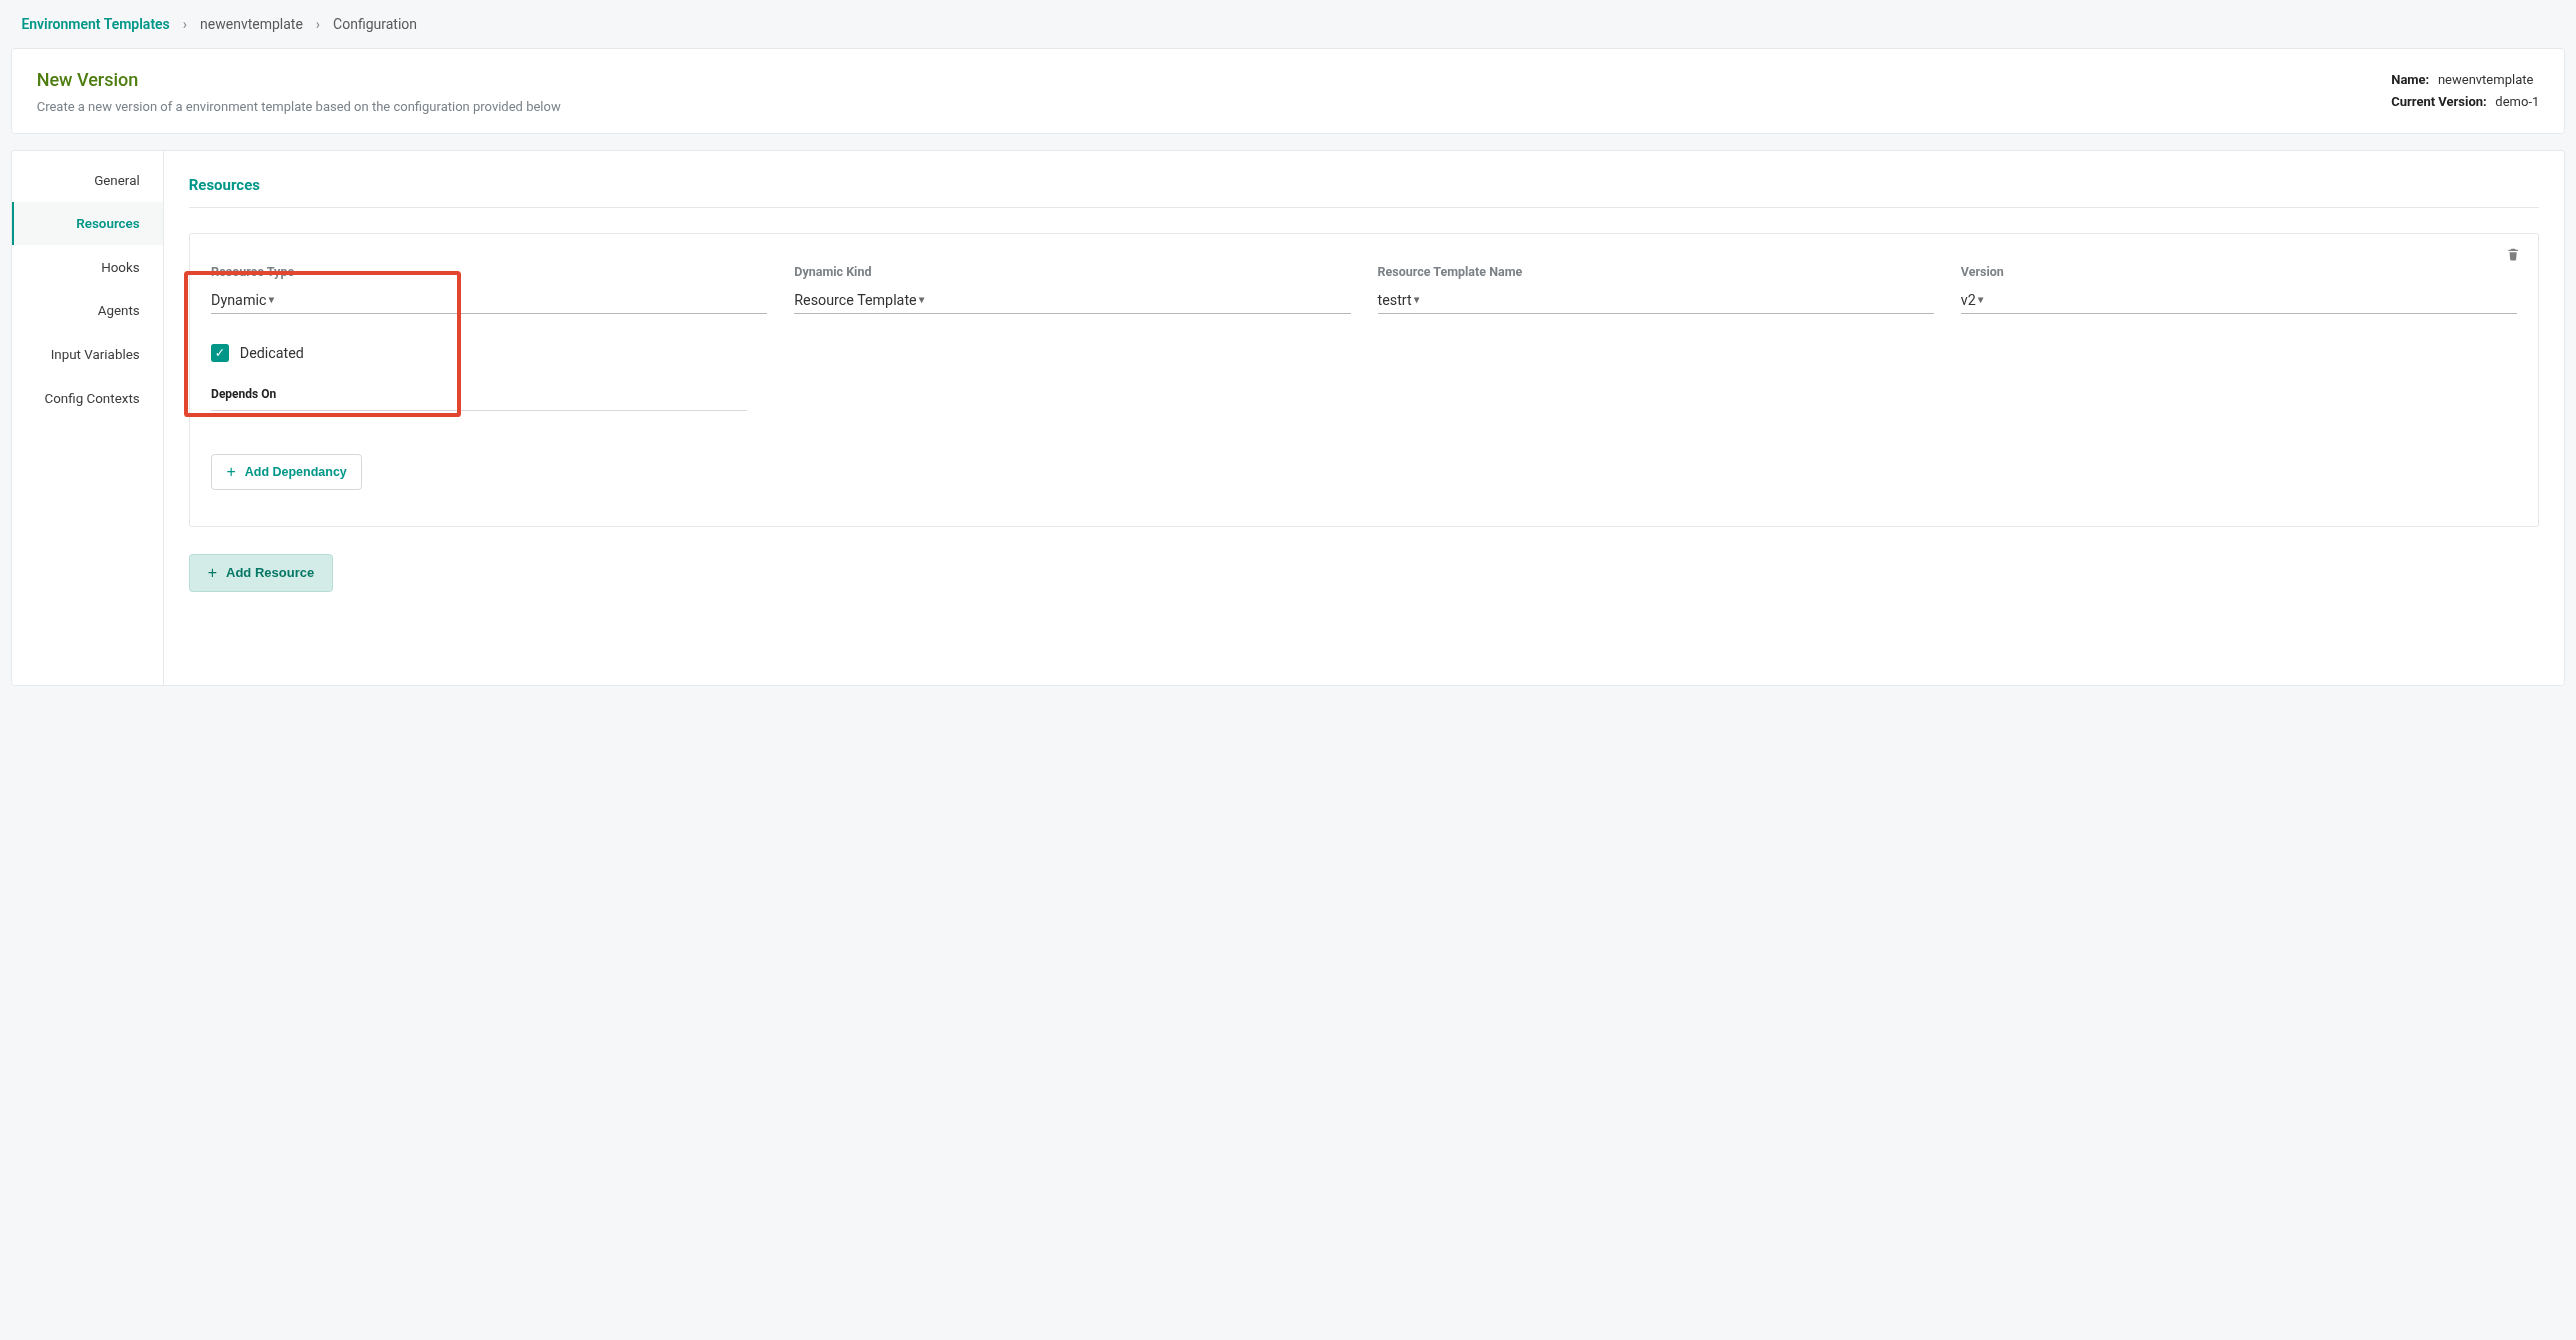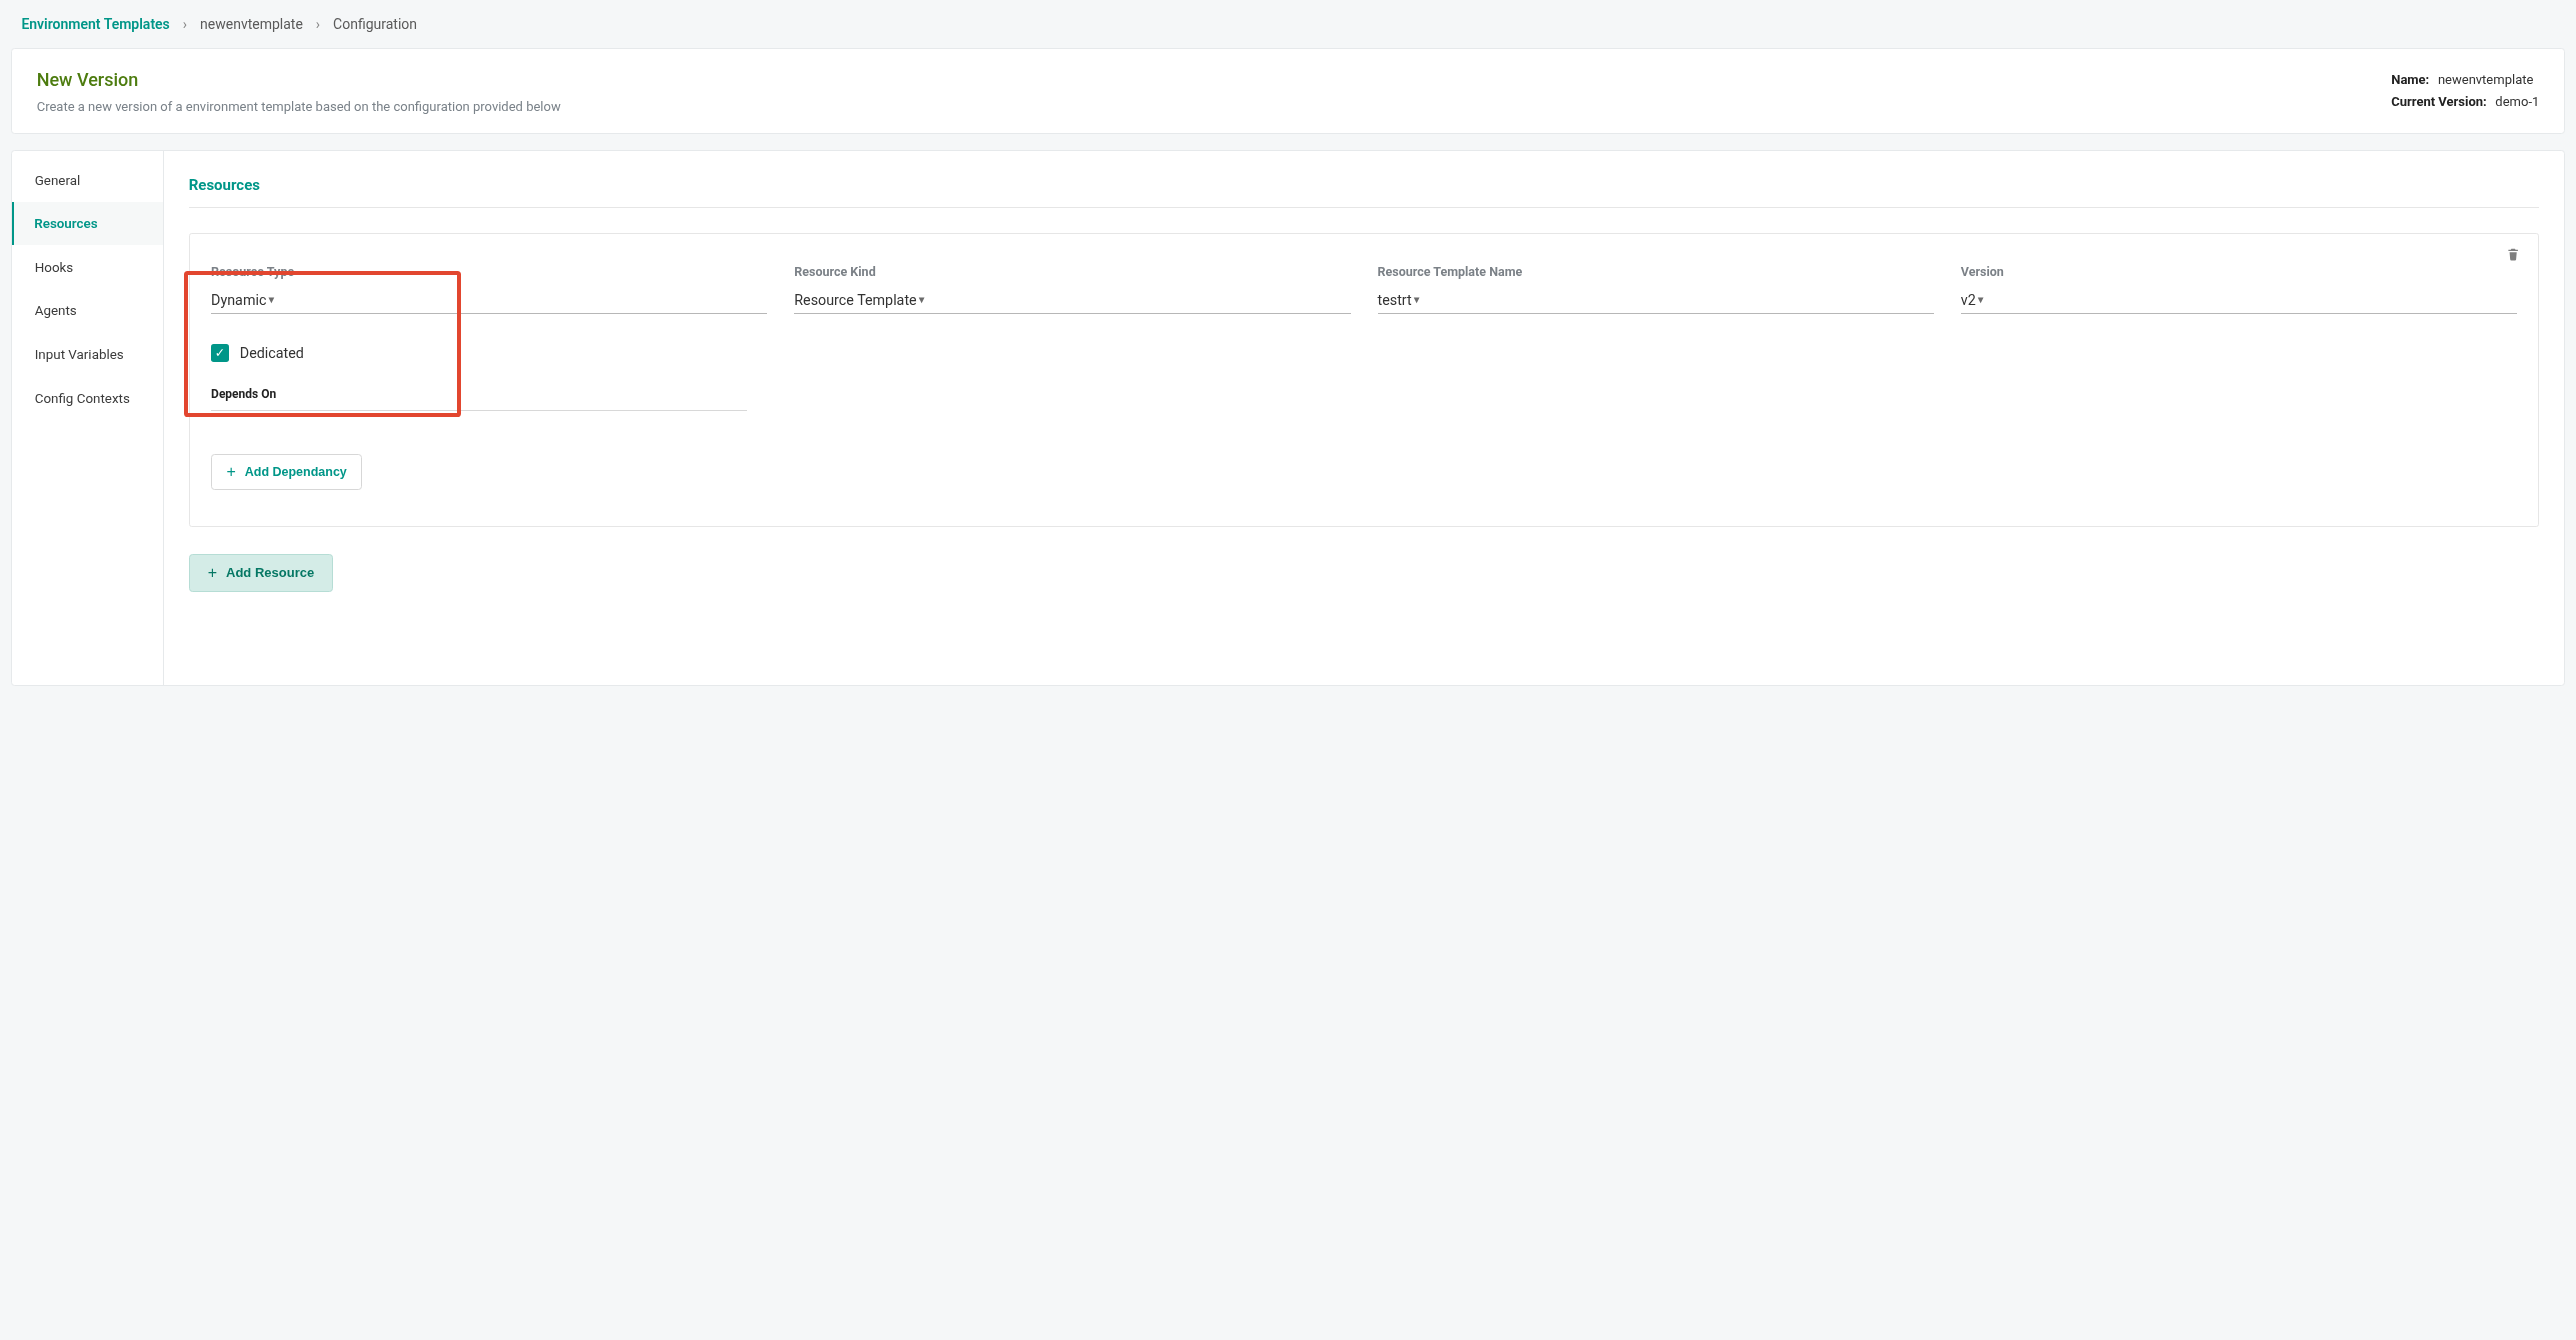--- a/index.html
+++ b/index.html
@@ -40,20 +40,21 @@
     display: flex;
     background: #fff;
     border: 0.9px solid #e6e9eb;
     border-radius: 3.6px;
     min-height: 536px;
   }
   .sidenav {
     width: 152px;
     border-right: 0.9px solid #e6e9eb;
     padding: 7.1px 0;
+    text-align: right;
   }
   .sidenav-item {
     padding: 14.3px 23px;
     font-size: 13.4px;
     color: #3b3b3b;
     cursor: pointer;
   }
   .sidenav-item.active {
     color: #009688;
     font-weight: 600;
@@ -218,21 +219,21 @@
 
         <div class="form-row">
           <div class="field">
             <span class="field-label">Resource Type</span>
             <div class="select">
               <span>Dynamic</span>
               <span class="caret">▼</span>
             </div>
           </div>
           <div class="field">
-            <span class="field-label">Resource Kind</span>
+            <span class="field-label">Dynamic Kind</span>
             <div class="select">
               <span>Resource Template</span>
               <span class="caret">▼</span>
             </div>
           </div>
           <div class="field">
             <span class="field-label">Resource Template Name</span>
             <div class="select">
               <span>testrt</span>
               <span class="caret">▼</span>

